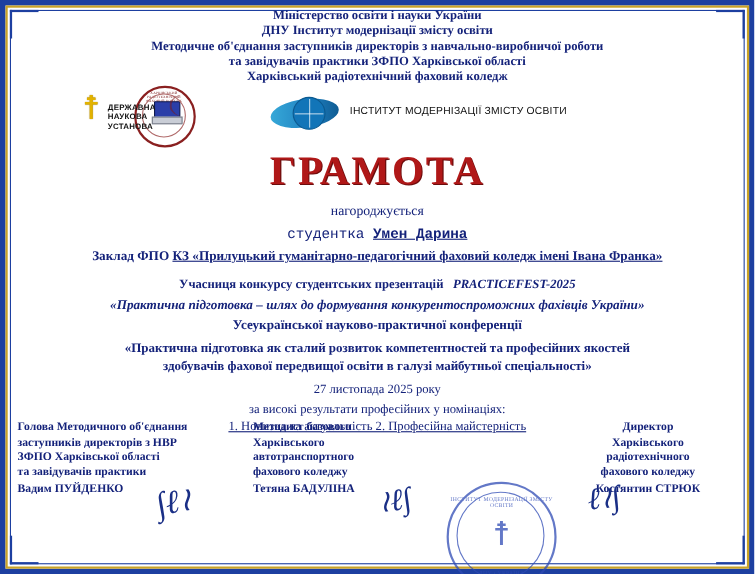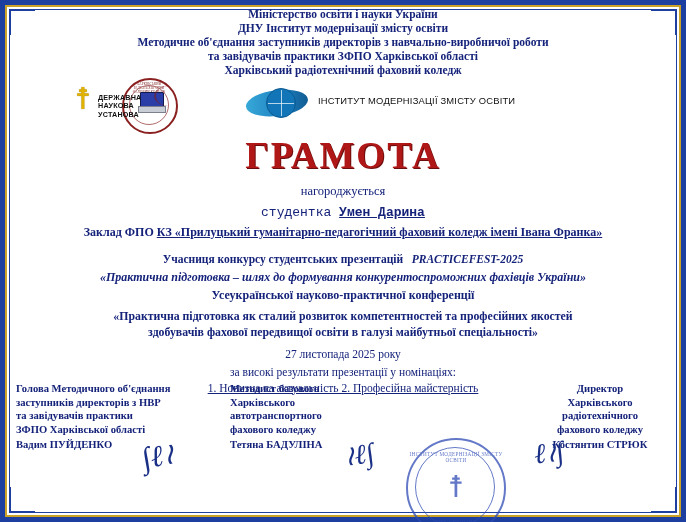--- a/index.html
+++ b/index.html
@@ -290,21 +290,21 @@
   .nominations-line {
     font-size: 11.5px;
     color: #14227a;
     text-decoration: underline;
     margin-top: 4px;
   }
 
   .signatures {
     position: absolute;
     left: 0;
-    right: 0;
+    right: 11px;
     bottom: 2px;
     height: 128px;
     text-decoration: underline;
   }
   .sig-col {
     position: absolute;
     top: 0;
     font-weight: bold;
     font-size: 10.6px;
     color: #14227a;
@@ -451,30 +451,30 @@
     <div class="theme-line">«Практична підготовка – шлях до формування конкурентоспроможних фахівців України»</div>
 
     <div class="conf-line">Усеукраїнської науково-практичної конференції</div>
 
     <div class="conf-theme">
       <div>«Практична підготовка  як сталий розвиток компетентностей та професійних якостей</div>
       <div>здобувачів фахової передвищої освіти в галузі майбутньої спеціальності»</div>
     </div>
 
     <div class="date-line">27 листопада 2025 року</div>
-    <div class="results-line">за високі результати презентації у номінаціях:</div>
+    <div class="results-line">за високі результати професійних у номінаціях:</div>
     <div class="nominations-line">1. Новизна та актуальність 2. Професійна майстерність</div>
 
     <div class="signatures">
 
       <div class="sig-col left">
         <div>Голова Методичного об'єднання</div>
         <div>заступників директорів з НВР</div>
+        <div>ЗФПО Харківської області</div>
         <div>та завідувачів практики</div>
-        <div>ЗФПО Харківської області</div>
         <div class="sig-name">Вадим ПУЙДЕНКО</div>
       </div>
 
       <div class="sig-col mid">
         <div>Методист базового</div>
         <div>Харківського</div>
         <div>автотранспортного</div>
         <div>фахового коледжу</div>
         <div class="sig-name">Тетяна  БАДУЛІНА</div>
       </div>

